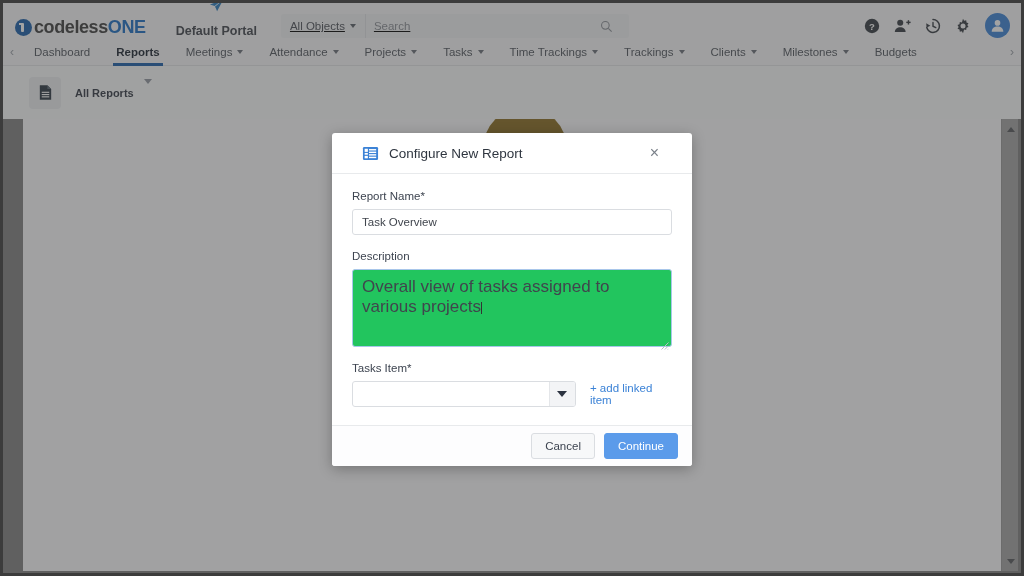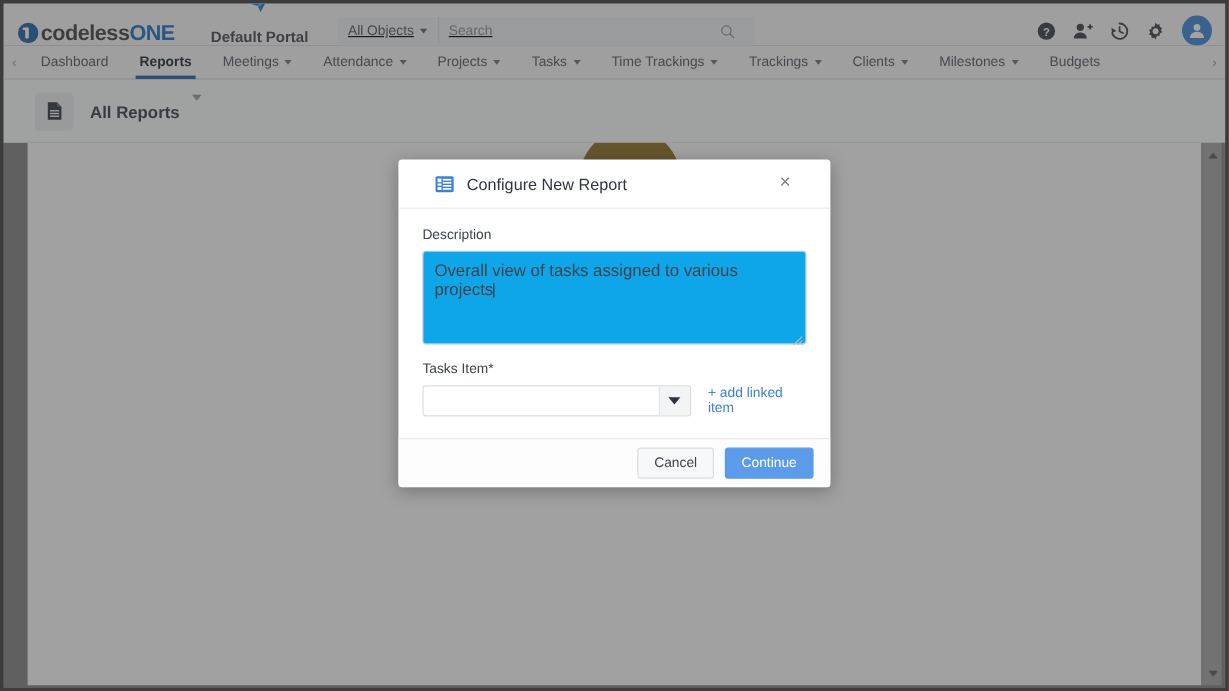--- a/index.html
+++ b/index.html
@@ -126,21 +126,21 @@
     z-index: 4;
   }
   .rep-icon-box {
     margin-left: 26px;
     width: 32px; height: 32px; border-radius: 4px;
     background: #eceef0;
     display: flex; align-items: center; justify-content: center;
   }
   .page-title {
     margin-left: 14px;
-    font-size: 14px; color: #333a44; font-weight: bold;
+    font-size: 11px; color: #333a44; font-weight: bold;
   }
   .page-title-caret { margin-left: 10px; }
   .page-title-caret .caret-sm {
     border-left-width: 4.5px; border-right-width: 4.5px;
     border-top: 5px solid #9298a1;
   }
 
   
   .content {
     position: absolute; top: 116px; left: 20px;
@@ -226,22 +226,22 @@
     padding: 0 9px;
     font-size: 11.5px; color: #40454d;
     font-family: "Liberation Sans", sans-serif;
     background: #fff;
     display: flex; align-items: center;
   }
   .textarea-box {
     width: 100%; height: 78px;
     border: 1.5px solid #a8c6ea; border-radius: 3px;
     padding: 7px 9px;
-    font-size: 14px; color: #40454d;
-    background: #0ea5e9;
+    font-size: 17px; color: #40454d;
+    background: #22c55e;
     position: relative;
   }
   .ta-text { position: relative; display: inline; }
   .ta-caret {
     display: inline-block;
     width: 1px; height: 12px;
     background: #333;
     vertical-align: -2px;
     margin-left: 0px;
   }
@@ -461,20 +461,24 @@
             <rect x="7.4" y="9.7" width="7.6" height="1.5" fill="#ffffff"></rect>
             <rect x="7.4" y="12.4" width="7.6" height="1.5" fill="#ffffff"></rect>
           </svg>
       </span>
       <span class="modal-title">Configure New Report</span>
       <span class="modal-close">×</span>
     </div>
 
     <div class="modal-body">
 
+      <div class="field">
+        <div class="field-label">Report Name*</div>
+        <div class="text-input">Task Overview</div>
+      </div>
 
       <div class="field">
         <div class="field-label">Description</div>
         <div class="textarea-box">
           <span class="ta-text">Overall view of tasks assigned to various projects</span><span class="ta-caret"></span>
           <span class="resize-grip">
             <svg width="9" height="9" viewBox="0 0 9 9">
                 <line x1="8.5" y1="1.5" x2="1.5" y2="8.5" stroke="#b8bdc4" stroke-width="1"></line>
                 <line x1="8.5" y1="4.8" x2="4.8" y2="8.5" stroke="#b8bdc4" stroke-width="1"></line>
                 <line x1="8.5" y1="7.8" x2="7.8" y2="8.5" stroke="#b8bdc4" stroke-width="1"></line>

